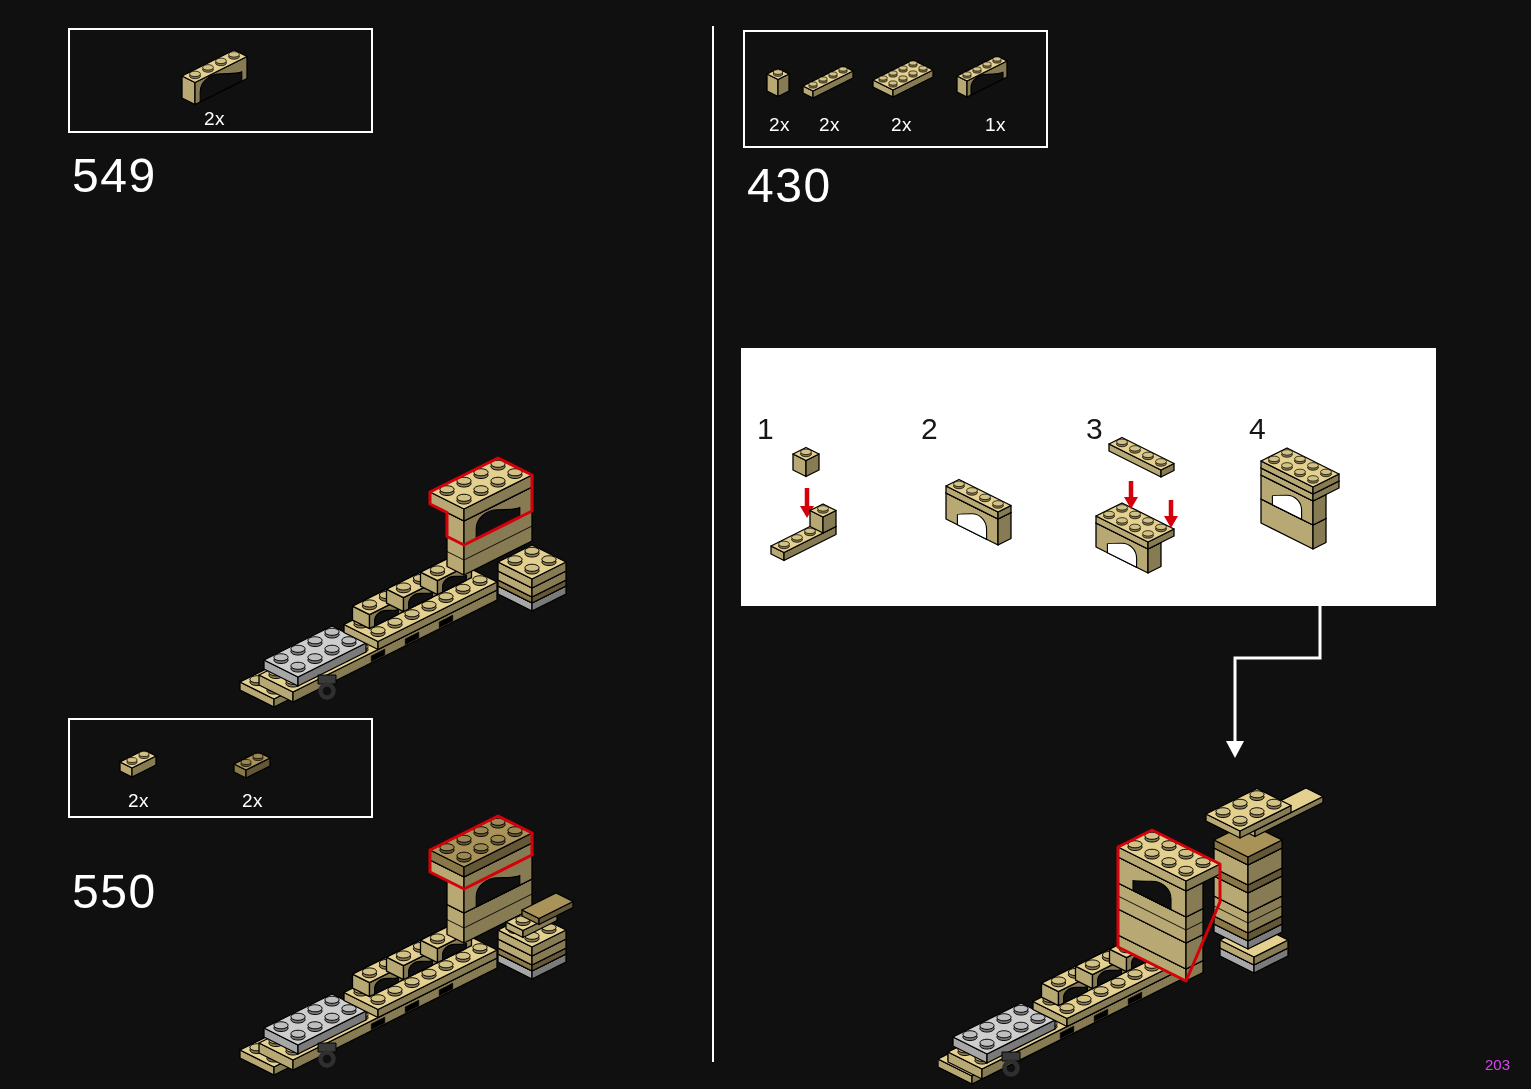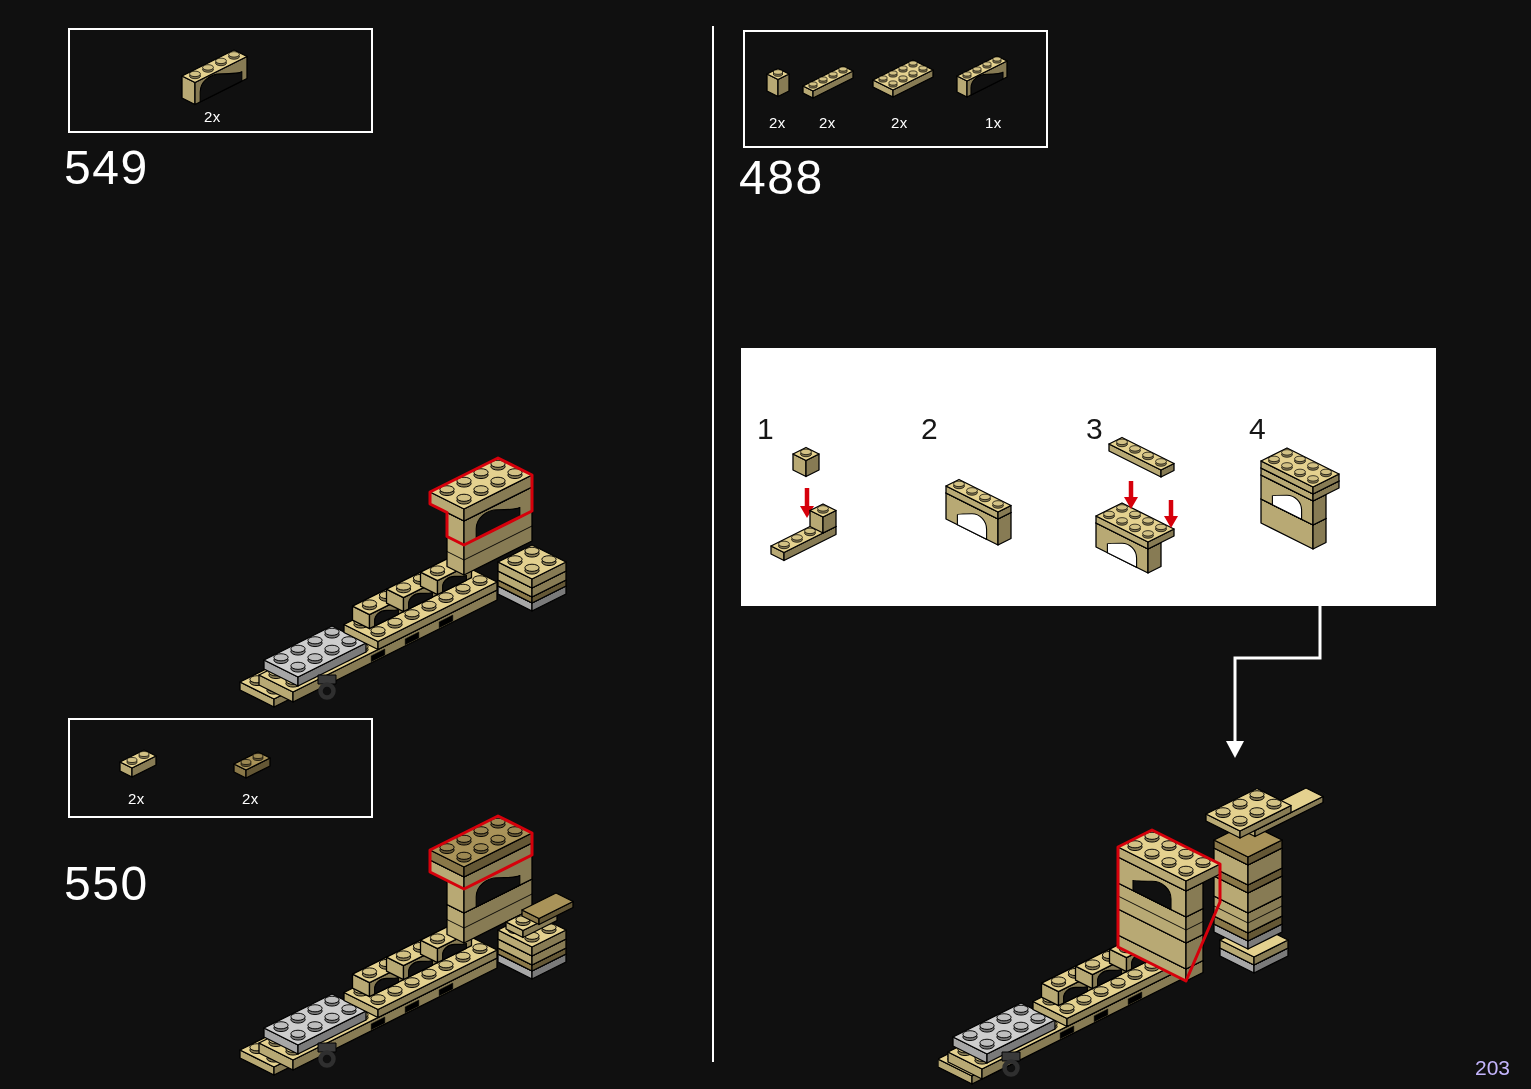--- a/index.html
+++ b/index.html
@@ -3,26 +3,26 @@
 <meta charset="utf-8">
 <style>
   *{box-sizing:border-box}
   html,body{margin:0;padding:0}
   body{width:1531px;height:1089px;background:#101010;position:relative;overflow:hidden;
        font-family:"Liberation Sans",sans-serif;color:#fff}
   .page{position:absolute;inset:0}
   .divider{position:absolute;background:#fff}
   .partsbox{position:absolute;border:2.5px solid #fff;background:transparent}
   .partsbox svg{position:absolute;left:0;top:0}
-  .count{position:absolute;color:#fff;font-size:15px;letter-spacing:0.5px}
-  .stepnum{position:absolute;margin:0;color:#fff;font-size:48px;font-weight:400;letter-spacing:1.5px}
+  .count{position:absolute;color:#fff;font-size:19px;letter-spacing:0.5px}
+  .stepnum{position:absolute;margin:8px;color:#fff;font-size:48px;font-weight:400;letter-spacing:1.5px}
   .illo{position:absolute}
   .panel{position:absolute;background:#fff}
   .subnum{position:absolute;color:#161616;font-size:30px;font-weight:400}
-  .pagenum{position:absolute;color:#c4b5fd;font-size:21px}
+  .pagenum{position:absolute;color:#d946ef;font-size:15px}
 </style>
 </head>
 <body>
 
 <div class="page">
 
   <div class="divider" style="left:712px;top:26px;width:2px;height:1036px"></div>
 
   <section class="partsbox" style="left:68px;top:28px;width:305px;height:105px">
     <svg id="svg-box549" width="300" height="100" viewBox="0 0 300 100">
@@ -550,21 +550,21 @@
           <ellipse cx="232.0" cy="37.0" rx="4.2" ry="2.1" fill="rgb(210,193,132)" stroke="#000" stroke-width="0.7"></ellipse>
           <ellipse cx="222.0" cy="44.0" rx="4.2" ry="2.1" fill="rgb(135,123,84)" stroke="#000" stroke-width="0.7"></ellipse>
           <ellipse cx="222.0" cy="42.0" rx="4.2" ry="2.1" fill="rgb(210,193,132)" stroke="#000" stroke-width="0.7"></ellipse>
         </g>
       </svg>
     <span class="count" style="left:24px;top:82px">2x</span>
     <span class="count" style="left:74px;top:82px">2x</span>
     <span class="count" style="left:146px;top:82px">2x</span>
     <span class="count" style="left:240px;top:82px">1x</span>
   </section>
-  <h2 class="stepnum" style="left:739px;top:150px">488</h2>
+  <h2 class="stepnum" style="left:739px;top:150px">430</h2>
 
   <div class="panel" style="left:741px;top:348px;width:695px;height:258px">
     <svg id="svg-panel" width="695" height="258" viewBox="0 0 695 258">
         <g>
           <polygon points="52.0,106.0 65.0,112.5 65.0,128.5 52.0,122.0" fill="rgb(184,169,116)" stroke="#000" stroke-width="1.3" stroke-linejoin="round"></polygon>
           <polygon points="65.0,112.5 78.0,106.0 78.0,122.0 65.0,128.5" fill="rgb(135,123,84)" stroke="#000" stroke-width="1.3" stroke-linejoin="round"></polygon>
           <polygon points="52.0,106.0 65.0,99.5 78.0,106.0 65.0,112.5" fill="rgb(228,209,143)" stroke="#000" stroke-width="1.3" stroke-linejoin="round"></polygon>
           <ellipse cx="65.0" cy="106.0" rx="5.46" ry="2.73" fill="rgb(135,123,84)" stroke="#000" stroke-width="0.715"></ellipse>
           <ellipse cx="65.0" cy="103.9" rx="5.46" ry="2.73" fill="rgb(210,193,132)" stroke="#000" stroke-width="0.715"></ellipse>
           <line x1="66" y1="140" x2="66.0" y2="158.0" stroke="#d6000b" stroke-width="4.5"></line>

